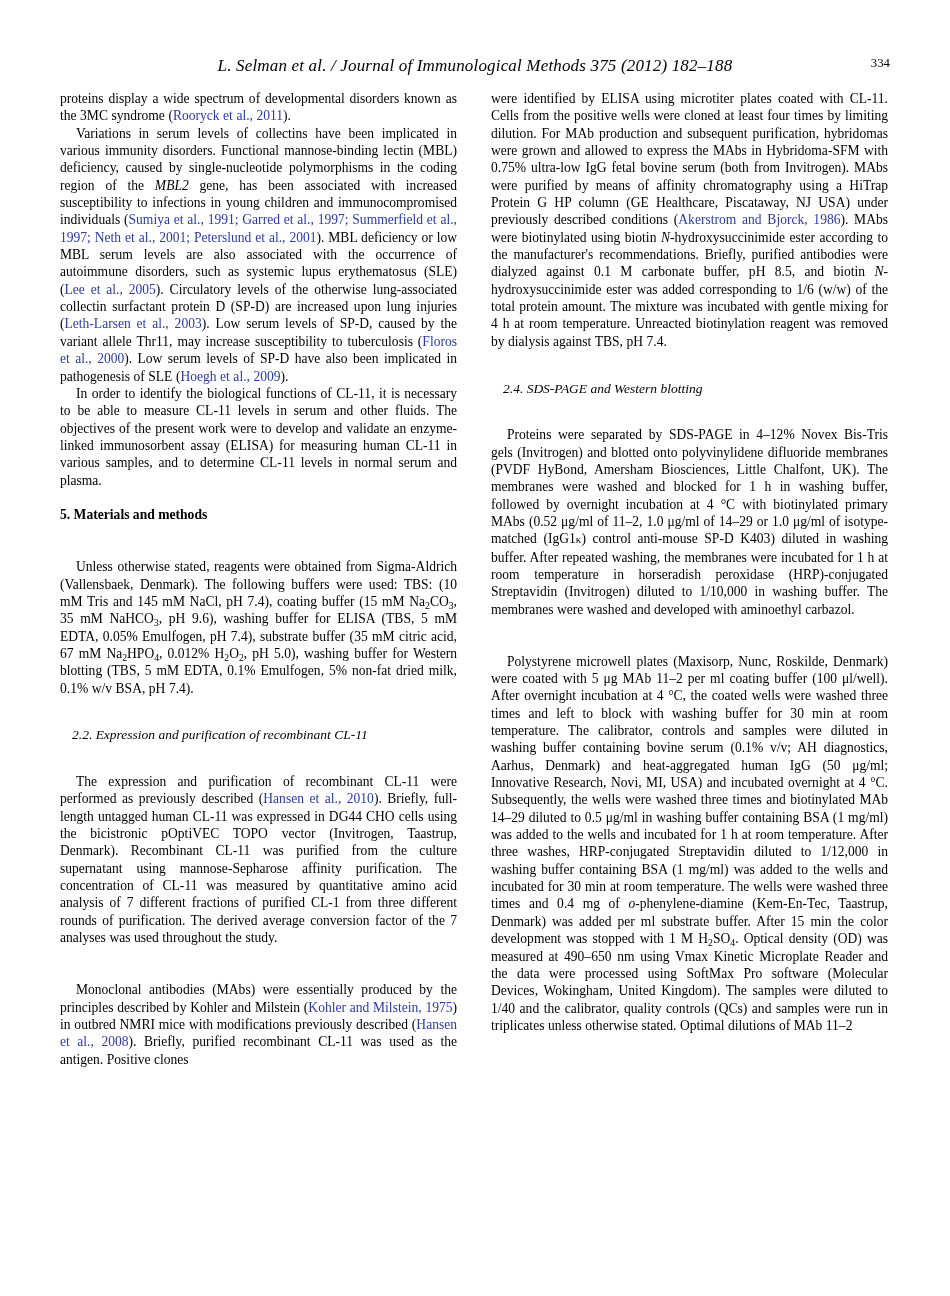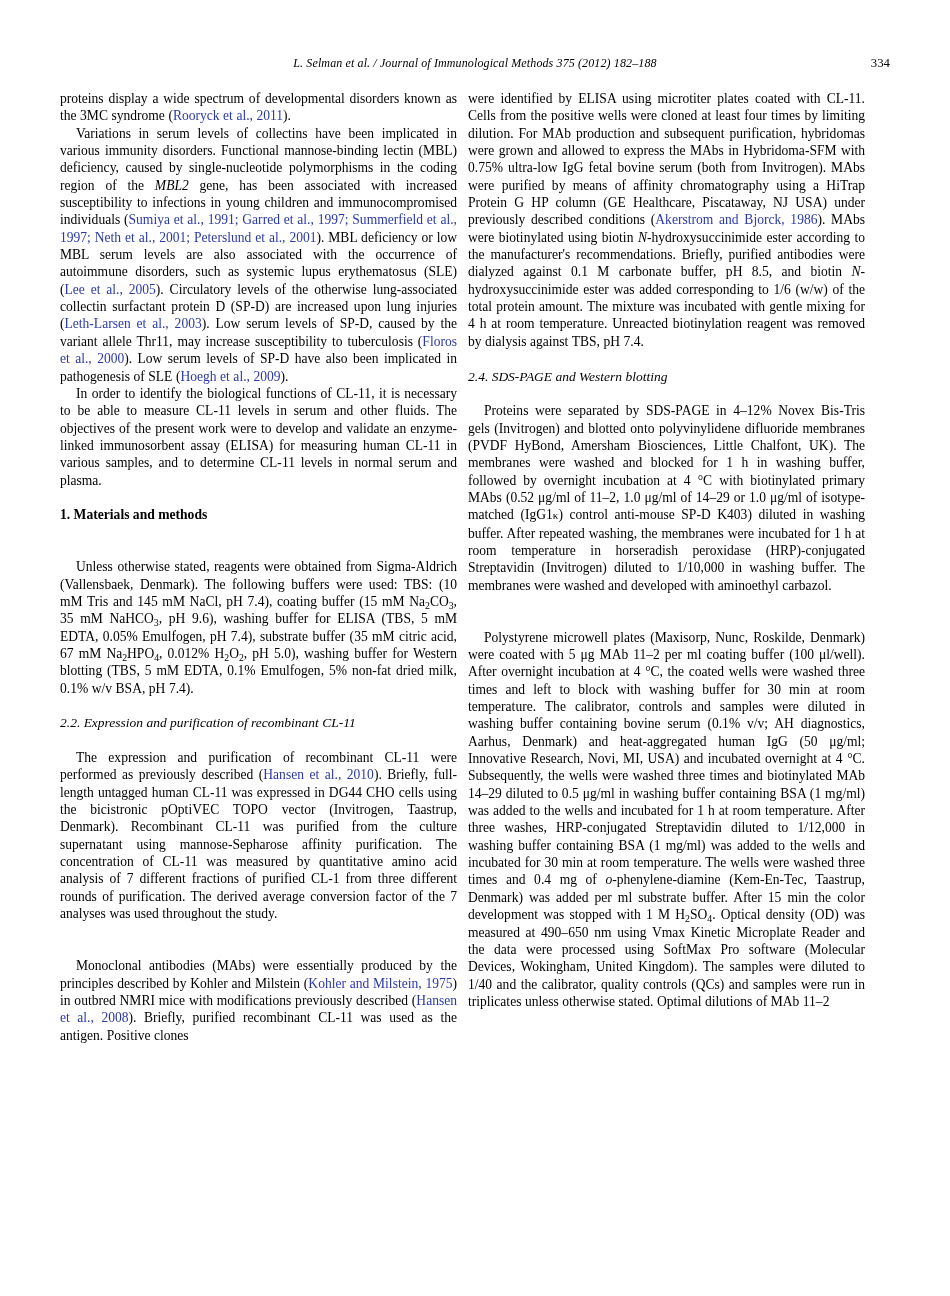--- a/index.html
+++ b/index.html
@@ -30,21 +30,21 @@
     left: 60px;
     top: 56px;
     width: 830px;
     height: 20px;
   }
   .running-head .rh-title {
     position: absolute;
     left: 0; right: 0;
     text-align: center;
     font-style: italic;
-    font-size: 12px;
+    font-size: 17px;
     letter-spacing: 0.01em;
     white-space: nowrap;
   }
   .running-head .rh-folio {
     position: absolute;
     right: 0;
     top: 0;
     font-size: 12.8px;
     font-style: normal;
   }
@@ -55,21 +55,21 @@
     left: 60px;
     top: 90px;
     width: 830px;
   }
   .col {
     position: absolute;
     top: 0;
     width: 397px;
   }
   .col-left  { left: 0px; font-family: Liberation Serif, serif; }
-  .col-right { left: 408px; }
+  .col-right { left: 431px; }
 
   p.para {
     margin: 0;
     font-size: 13.55px;
     line-height: 17.35px;
     text-align: justify;
     text-justify: inter-word;
     text-indent: 16px;
     hyphens: manual;
     word-spacing: 0.01em;
@@ -78,21 +78,21 @@
 
   
   h2.sec-head {
     margin: 0;
     font-size: 13.6px;
     line-height: 17.35px;
     font-weight: bold;
     text-align: left;
   }
   h3.subsec-head {
-    margin: 0;
+    margin: 12px;
     font-size: 13.5px;
     line-height: 17.35px;
     font-weight: normal;
     font-style: italic;
     text-align: left;
   }
 
   
   .gap-sec-before { height: 17.35px; }
   .gap-sec-after  { height: 17.35px; }
@@ -120,21 +120,21 @@
 
     <div class="col col-left">
 
       <p class="para noindent"><span>proteins display a wide spectrum of developmental disorders known as the 3MC syndrome (</span><span class="cite">Rooryck et al., 2011</span><span>).</span></p>
 
       <p class="para"><span>Variations in serum levels of collectins have been implicated in various immunity disorders. Functional mannose-binding lectin (MBL) deficiency, caused by single-nucleotide polymorphisms in the coding region of the </span><span class="it">MBL2</span><span> gene, has been associated with increased susceptibility to infections in young children and immunocompromised individuals (</span><span class="cite">Sumiya et al., 1991; Garred et al., 1997; Summerfield et al., 1997; Neth et al., 2001; Peterslund et al., 2001</span><span>). MBL deficiency or low MBL serum levels are also associated with the occurrence of autoimmune disorders, such as systemic lupus erythematosus (SLE) (</span><span class="cite">Lee et al., 2005</span><span>). Circulatory levels of the otherwise lung-associated collectin surfactant protein D (SP-D) are increased upon lung injuries (</span><span class="cite">Leth-Larsen et al., 2003</span><span>). Low serum levels of SP-D, caused by the variant allele Thr11, may increase susceptibility to tuberculosis (</span><span class="cite">Floros et al., 2000</span><span>). Low serum levels of SP-D have also been implicated in pathogenesis of SLE (</span><span class="cite">Hoegh et al., 2009</span><span>).</span></p>
 
       <p class="para">In order to identify the biological functions of CL-11, it is necessary to be able to measure CL-11 levels in serum and other fluids. The objectives of the present work were to develop and validate an enzyme-linked immunosorbent assay (ELISA) for measuring human CL-11 in various samples, and to determine CL-11 levels in normal serum and plasma.</p>
 
       <div class="gap-sec-before"></div>
-      <h2 class="sec-head">1. Materials and methods</h2>
+      <h2 class="sec-head">5. Materials and methods</h2>
       <div class="gap-sec-after"></div>
 
       <div class="gap-sec-after"></div>
 
       <p class="para"><span>Unless otherwise stated, reagents were obtained from Sigma-Aldrich (Vallensbaek, Denmark). The following buffers were used: TBS: (10 mM Tris and 145 mM NaCl, pH 7.4), coating buffer (15 mM Na</span><sub>2</sub><span>CO</span><sub>3</sub><span>, 35 mM NaHCO</span><sub>3</sub><span>, pH 9.6), washing buffer for ELISA (TBS, 5 mM EDTA, 0.05% Emulfogen, pH 7.4), substrate buffer (35 mM citric acid, 67 mM Na</span><sub>2</sub><span>HPO</span><sub>4</sub><span>, 0.012% H</span><sub>2</sub><span>O</span><sub>2</sub><span>, pH 5.0), washing buffer for Western blotting (TBS, 5 mM EDTA, 0.1% Emulfogen, 5% non-fat dried milk, 0.1% w/v BSA, pH 7.4).</span></p>
 
       <div class="gap-sec-before"></div>
       <h3 class="subsec-head">2.2. Expression and purification of recombinant CL-11</h3>
       <div class="gap-sec-after"></div>
 

